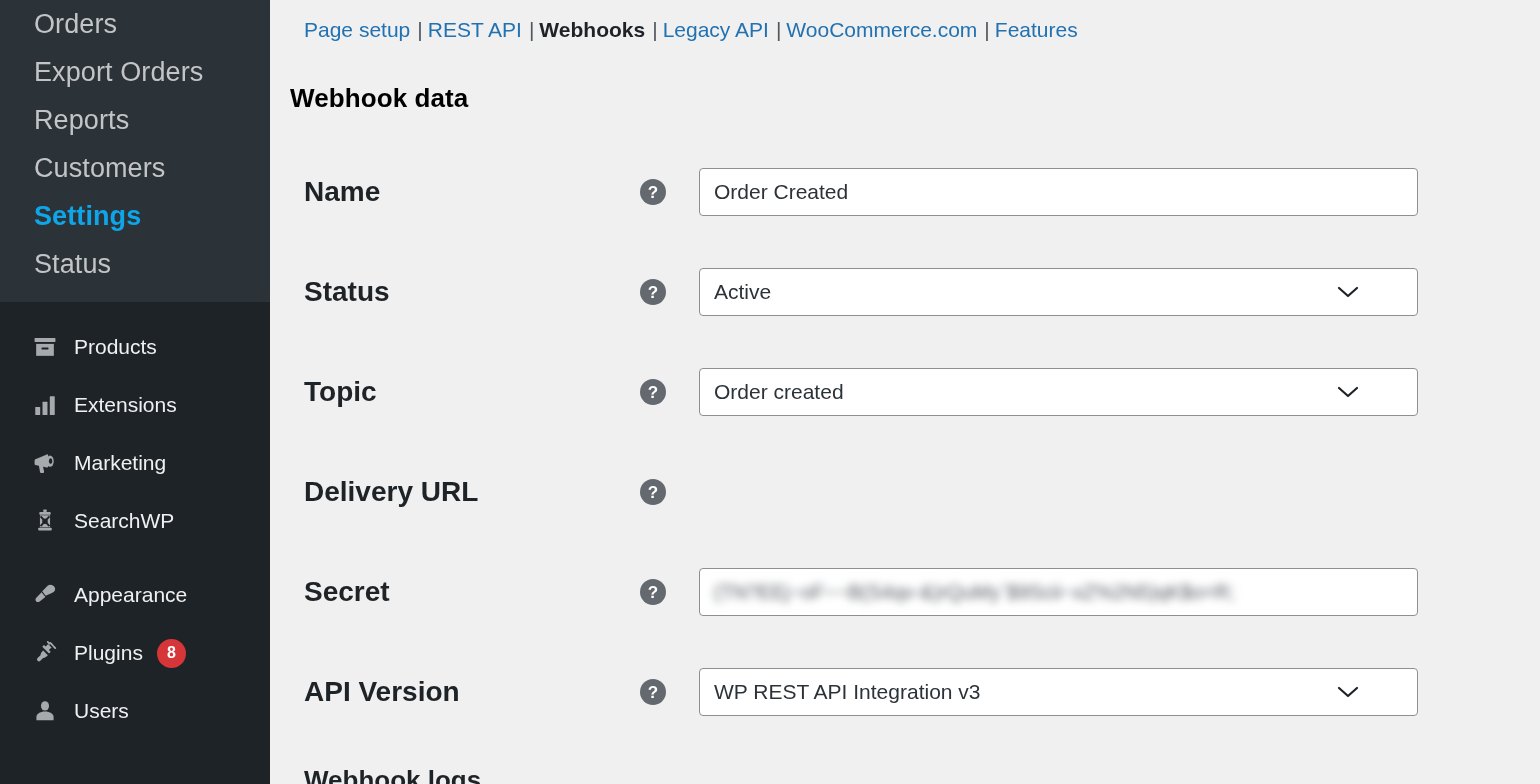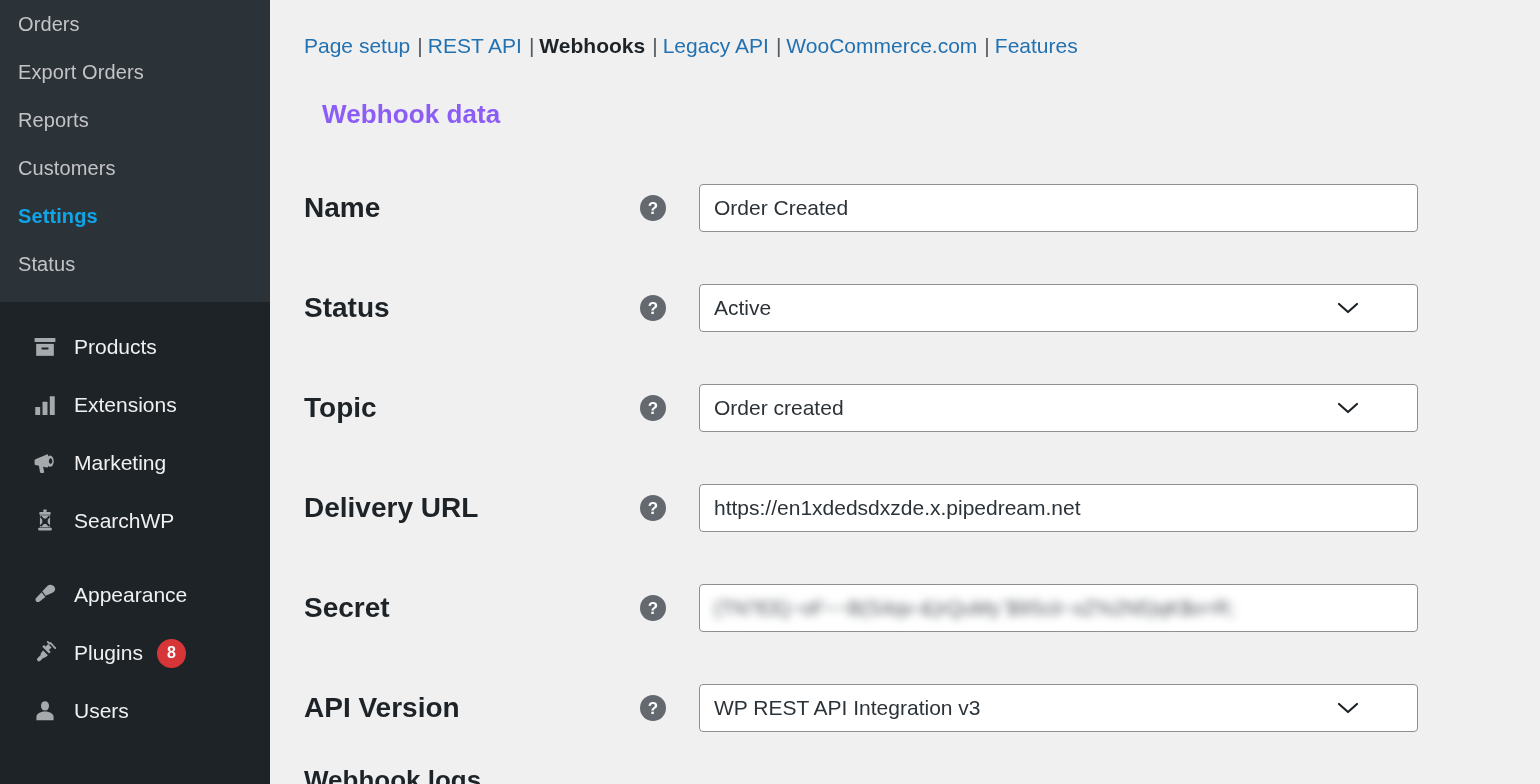--- a/index.html
+++ b/index.html
@@ -14,21 +14,21 @@
   
   .sidebar {
     width:270px; height:784px; flex:0 0 270px;
     background:#1d2327; position:relative; overflow:hidden;
   }
   .submenu {
     background:#2c3338; padding:0 0 14px 0;
   }
   .submenu-item {
     height:48px; display:flex; align-items:center;
-    padding-left:18px; font-size:20px; color:#c3c4c7;
+    padding-left:34px; font-size:27px; color:#c3c4c7;
     letter-spacing:0.1px; white-space:nowrap; cursor:pointer;
   }
   .submenu-item.current { color:#0ea5e9; font-weight:bold;text-align:right; }
 
   .menu-top-pad { height:16px; }
   .menu-item {
     height:58px; display:flex; align-items:center;
     padding-left:28px; color:#f0f0f1; font-size:21px;
     white-space:nowrap; cursor:pointer;
   }
@@ -42,30 +42,30 @@
     display:inline-flex; align-items:center; justify-content:center;
     min-width:29px; height:29px; border-radius:15px;
     background:#d63638; color:#fff; font-size:16px;
     font-weight:bold; margin-left:14px; padding:0 8px;
   }
 
   
   .main { flex:1; position:relative; background:#f0f0f1; overflow:hidden; }
 
   .nav-links {
-    padding:32px 0 0 34px; font-size:21px; color:#2c3338;
+    padding:16px 0 0 34px; font-size:21px; color:#2c3338;
     white-space:nowrap; line-height:1.3;
   }
   .nav-links a { color:#2271b1; text-decoration:none; cursor:pointer; }
   .nav-links a.current { color:#1d2327; font-weight:bold; }
   .nav-sep { color:#50575e; padding:0 5px 0 7px; }
 
   .section-title {
-    margin:40px 0 0 52px; font-size:26px; font-weight:bold;
-    color:#8b5cf6; letter-spacing:0.1px;
+    margin:40px 0 0 20px; font-size:26px; font-weight:bold;
+    color:#000000; letter-spacing:0.1px;
   }
 
   .form { margin-top:28px; }
   .row { display:flex; align-items:center; height:100px; }
   .row-label {
     width:366px; flex:0 0 366px; padding-left:34px;
     font-size:28px; font-weight:bold; color:#1d2327;
   }
   .help {
     width:34px; flex:0 0 34px; display:flex;
@@ -266,23 +266,20 @@
               </svg>
           </span>
         </div>
       </div>
 
       <div class="row">
         <div class="row-label">Delivery URL</div>
         <div class="help">
           <span class="help-circle">?</span>
         </div>
-        <div class="field-wrap">
-          <div class="input" placeholder="https://">https://en1xdedsdxzde.x.pipedream.net</div>
-        </div>
       </div>
 
       <div class="row">
         <div class="row-label">Secret</div>
         <div class="help">
           <span class="help-circle">?</span>
         </div>
         <div class="field-wrap">
           <div class="input">
             <span class="secret-blur">(TN?EEj~oF~~B(S4qv-&amp;)rQuMy`$9Scii~xZ%2N5)qK$o=R;</span>

